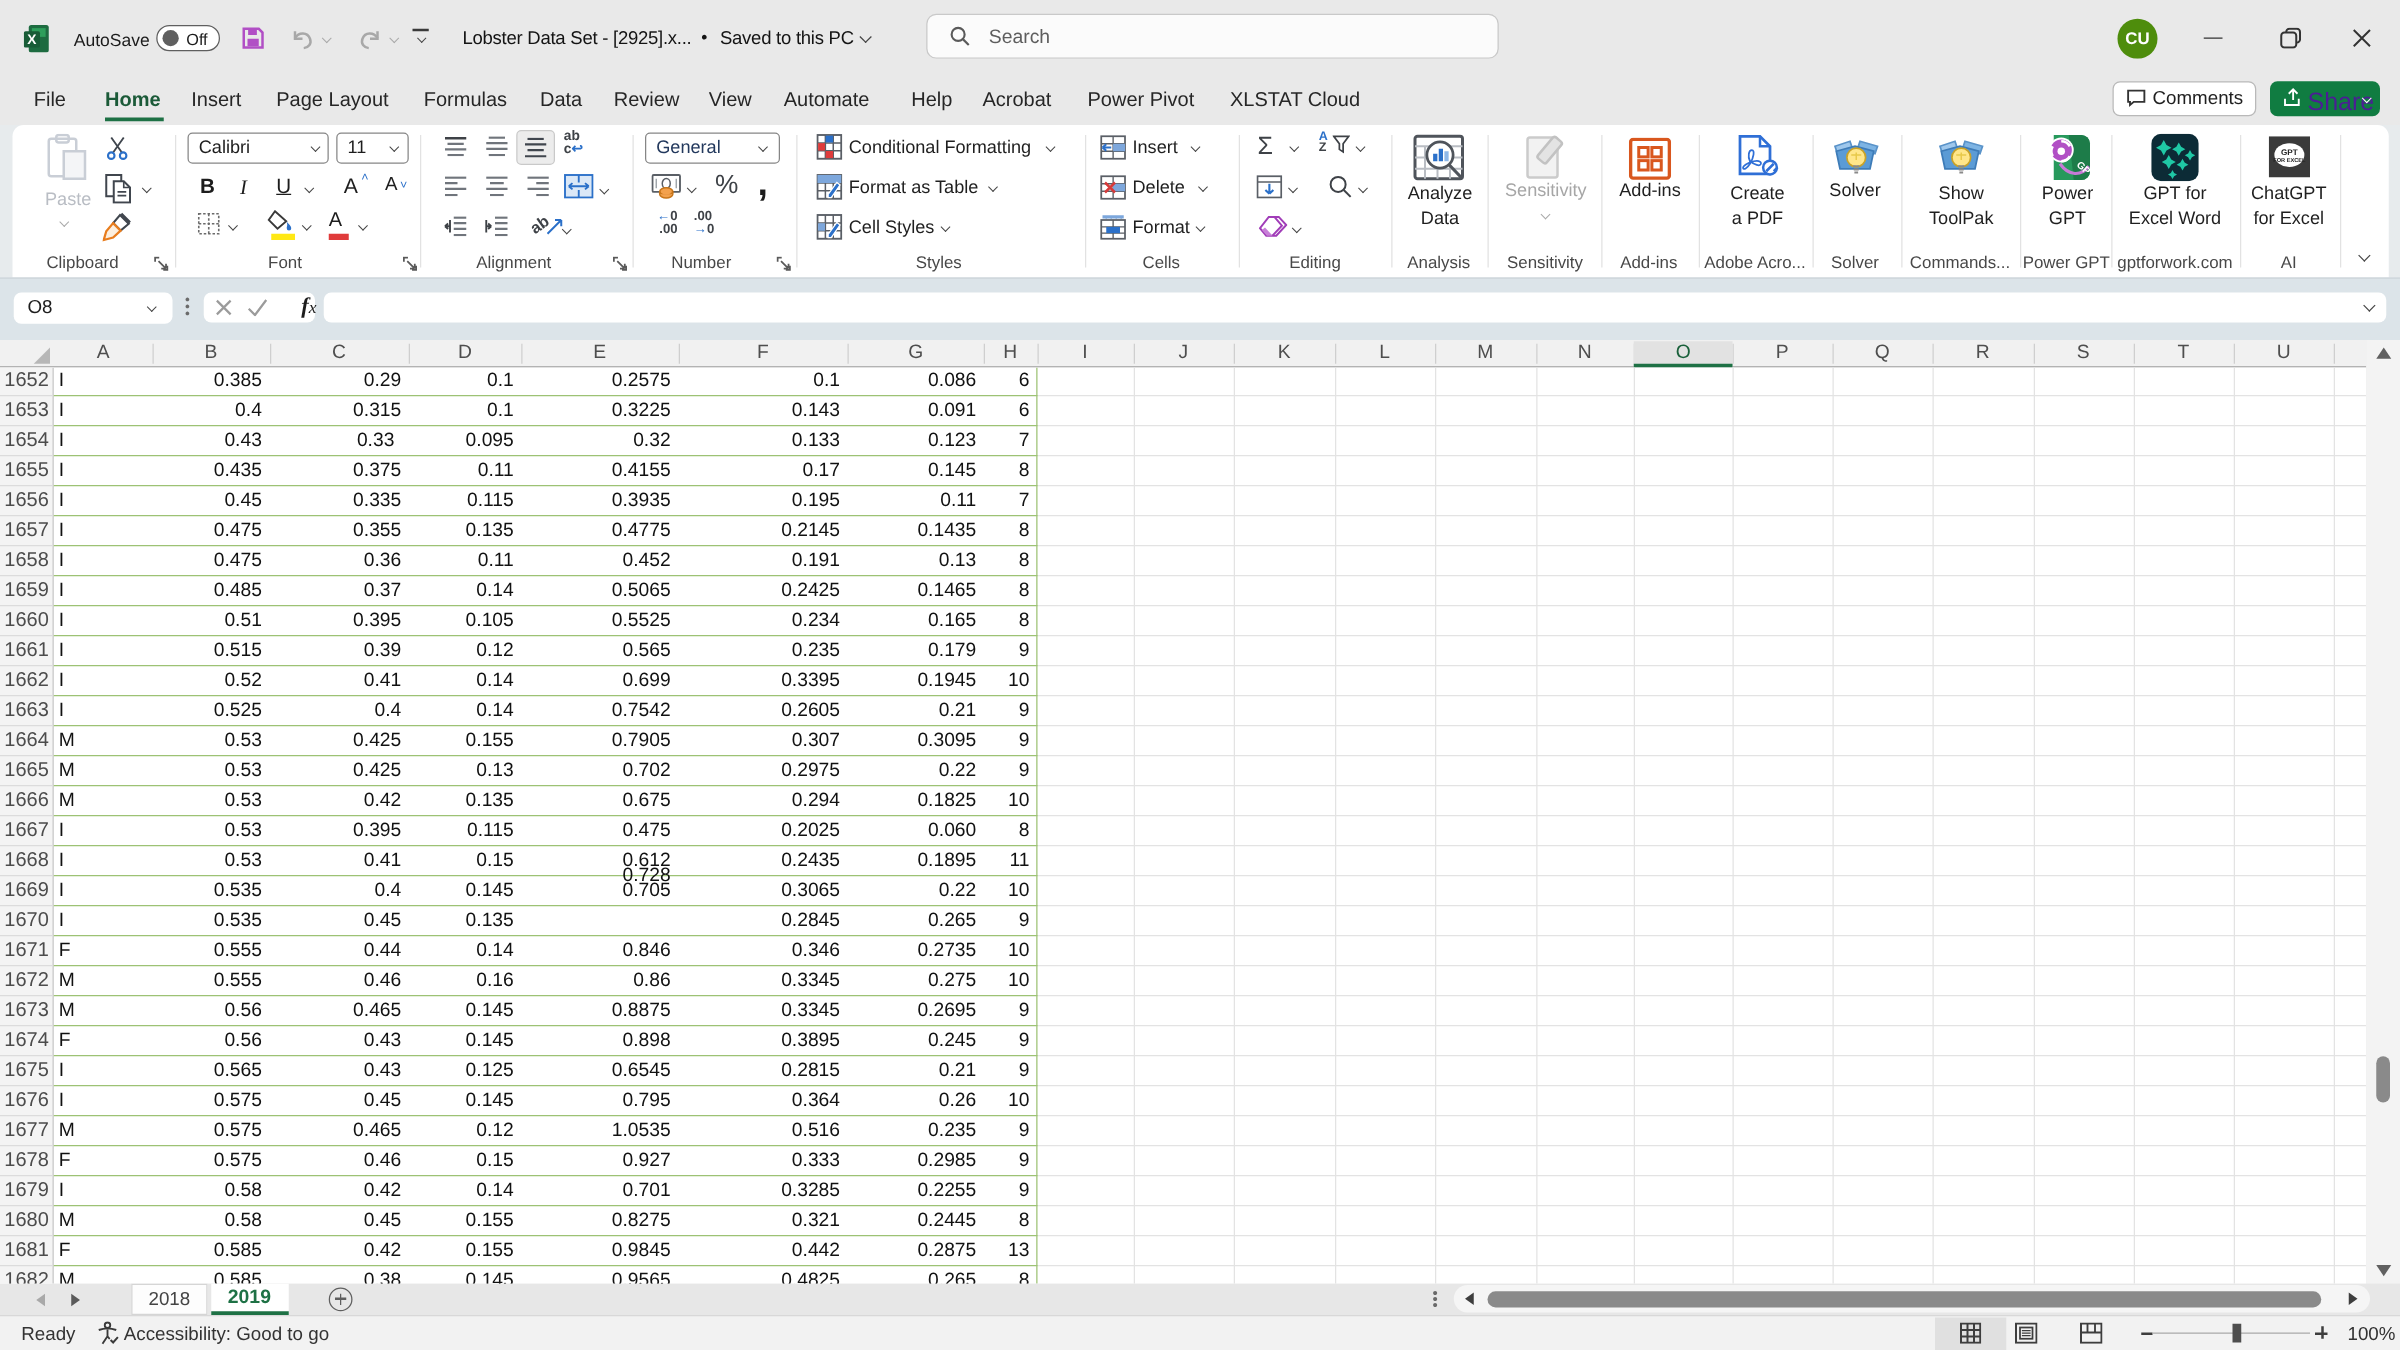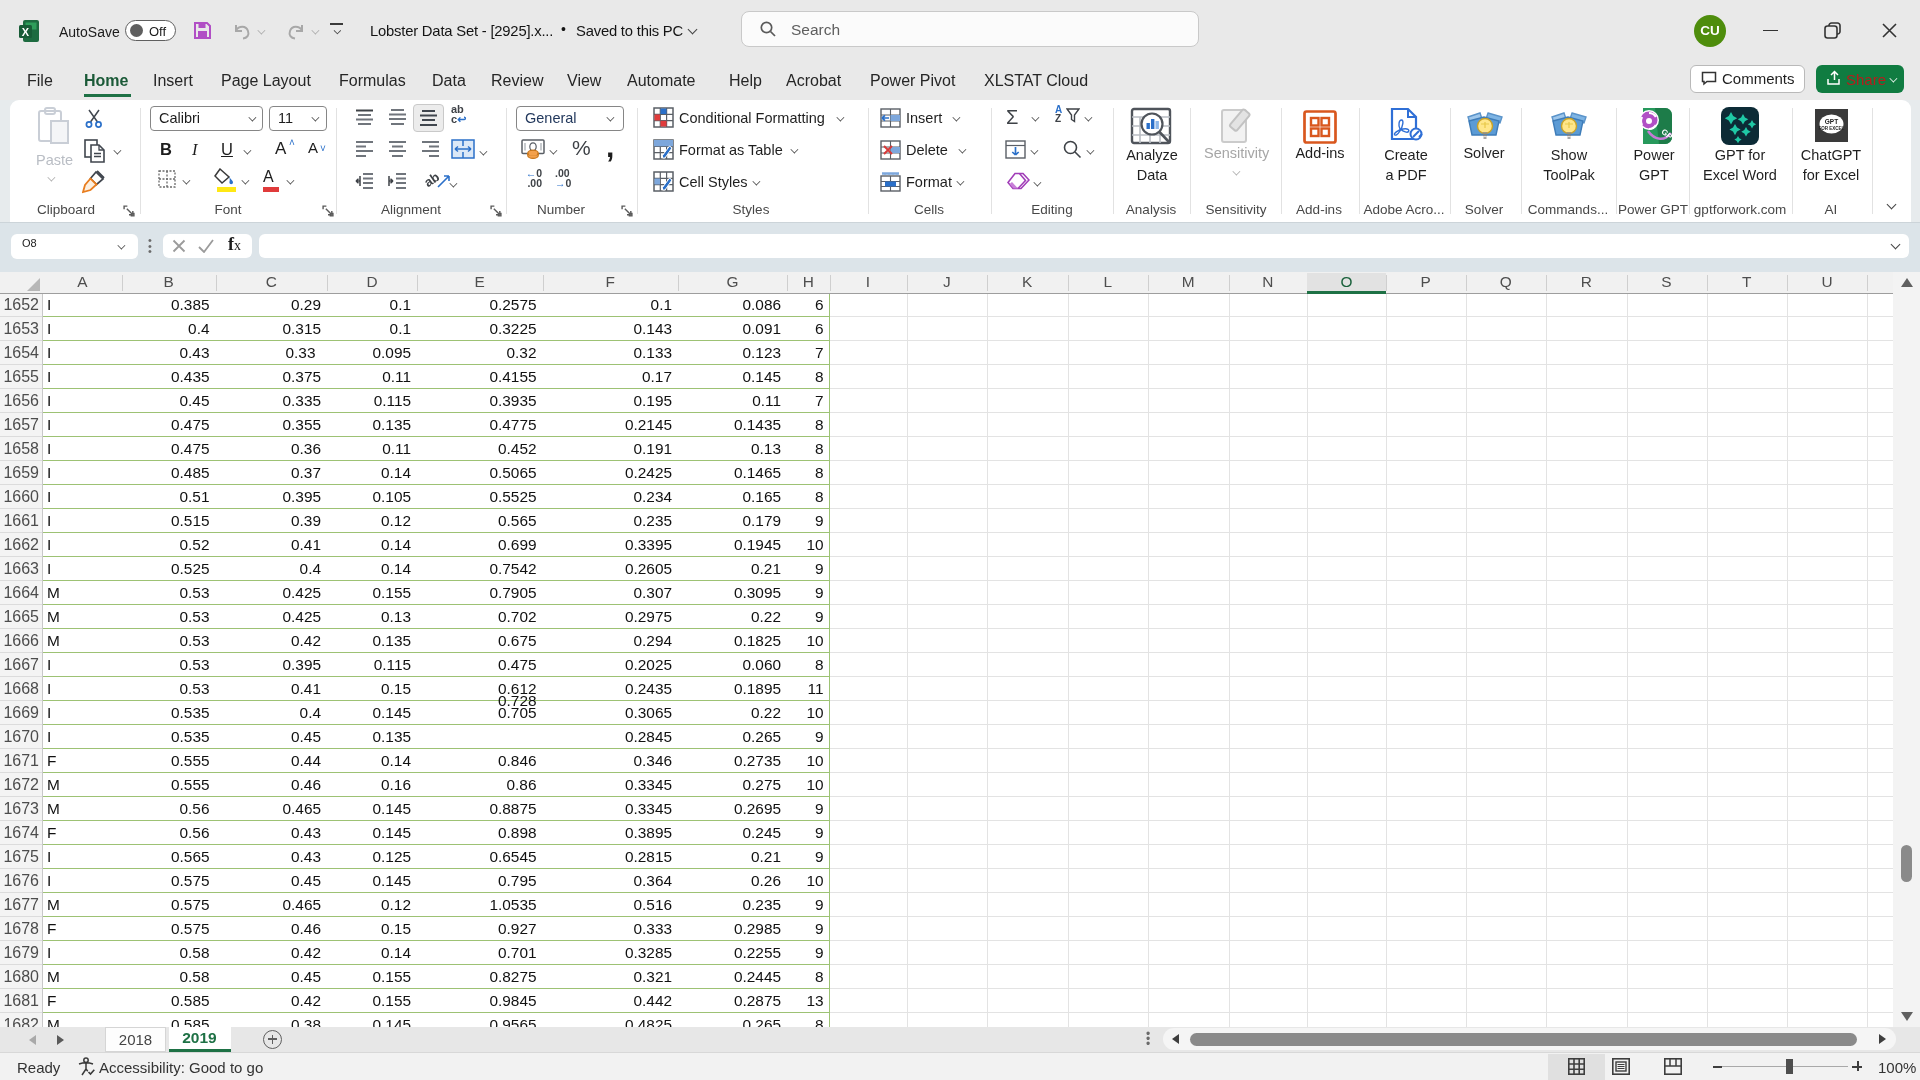--- a/index.html
+++ b/index.html
@@ -119,21 +119,21 @@
   <span class="ab" style="left:1690px;top:17.5px;width:115px;height:28px;background:#fff;border:1px solid #b9b9b9;border-radius:6px"></span>
   <svg class="ab" style="left:1701px;top:24px" width="16" height="15" viewBox="0 0 16 15">
         <path d="M1.5 1.5 H14.5 V10.5 H6 L3 13 V10.5 H1.5 Z" fill="none" stroke="#333" stroke-width="1.5"></path>
       </svg>
   <span class="ab" style="left:1722px;top:23px;font-size:15px;color:#1f1f1f">Comments</span>
   <span class="ab" style="left:1816px;top:17.5px;width:88px;height:28px;background:#107c41;border-radius:6px"></span>
   <svg class="ab" style="left:1826px;top:23px" width="16" height="16" viewBox="0 0 16 16">
         <path d="M2 9 V14 H13 V9" fill="none" stroke="#fff" stroke-width="1.5"></path>
         <path d="M5 5 L8.5 1.5 L12 5 M8.5 2 V10" fill="none" stroke="#fff" stroke-width="1.5"></path>
       </svg>
-  <span class="ab" style="left:1846px;top:23.5px;font-size:15px;color:#b91c1c">Share</span>
+  <span class="ab" style="left:1846px;top:23.5px;font-size:20px;color:#4c1d95">Share</span>
   <span class="chv chw" style="left:1889px;top:27.5px;transform:scale(.8)"></span>
 </div>
 
 <div id="ribbonband"></div>
 <div id="ribbon"></div>
 
 <i class="rbsep" style="left:140px"></i>
     <i class="rbsep" style="left:336px"></i>
     <i class="rbsep" style="left:506px"></i>
     <i class="rbsep" style="left:637px"></i>
@@ -450,31 +450,31 @@
 <svg class="ab" style="left:1815px;top:109px" width="33" height="33" viewBox="0 0 33 33">
       <rect x="0" y="0" width="33" height="33" fill="#3a3a3a"></rect>
       <ellipse cx="16.5" cy="15" rx="12" ry="9.5" fill="#fff"></ellipse>
       <text x="16.5" y="15" font-size="6.5" font-weight="bold" fill="#222" text-anchor="middle" font-family="Liberation Sans">GPT<tspan x="16.5" dy="5.5" font-size="4.5">FOR EXCEL</tspan></text>
     </svg>
 <span class="ab" style="left:1788px;top:145px;width:86px;text-align:center;font-size:14.5px;color:#1f1f1f;line-height:20px">ChatGPT<br>for Excel</span>
 <span class="chv" style="left:1887px;top:201px"></span>
 
 <div id="fxstrip">
   <span class="fxbox" style="left:11px;top:10.5px;width:127px;height:25px"></span>
-  <span class="ab" style="left:22px;top:14px;font-size:11px;color:#1d1d1d">O8</span>
+  <span class="ab" style="left:22px;top:14px;font-size:15px;color:#1d1d1d">O8</span>
   <span class="chv chvs" style="left:117px;top:19px"></span>
   <span class="ab" style="left:148px;top:15px;color:#6a6a6a;font-size:11px;letter-spacing:0;line-height:5.5px">•<br>•<br>•</span>
   <span class="fxbox" style="left:163px;top:11px;width:89px;height:24px"></span>
   <svg class="ab" style="left:172px;top:16px" width="14" height="14" viewBox="0 0 14 14">
         <path d="M1.5 1.5 L12.5 12.5 M12.5 1.5 L1.5 12.5" stroke="#9b9b9b" stroke-width="1.8"></path>
       </svg>
   <svg class="ab" style="left:198px;top:16px" width="16" height="14" viewBox="0 0 16 14">
         <path d="M1 8 L6 13 L15 1" stroke="#9b9b9b" stroke-width="1.8" fill="none"></path>
       </svg>
-  <span class="ab" style="left:228px;top:11px;font-size:18px;font-family:'Liberation Serif',serif;color:#1d1d1d"><b>f</b><span style="font-size:14px">x</span></span>
+  <span class="ab" style="left:241px;top:11px;font-size:18px;font-style:italic;font-family:'Liberation Serif',serif;color:#1d1d1d"><b>f</b><span style="font-size:14px">x</span></span>
   <span class="fxbox" style="left:259px;top:11px;width:1650px;height:24px"></span>
   <span class="chv" style="left:1891px;top:18px"></span>
 </div>
 
 <div id="colhdr">
 <i class="chs" style="left:122.0px"></i>
 <i class="chs" style="left:215.5px"></i>
 <i class="chs" style="left:327.0px"></i>
 <i class="chs" style="left:417.0px"></i>
 <i class="chs" style="left:542.5px"></i>

